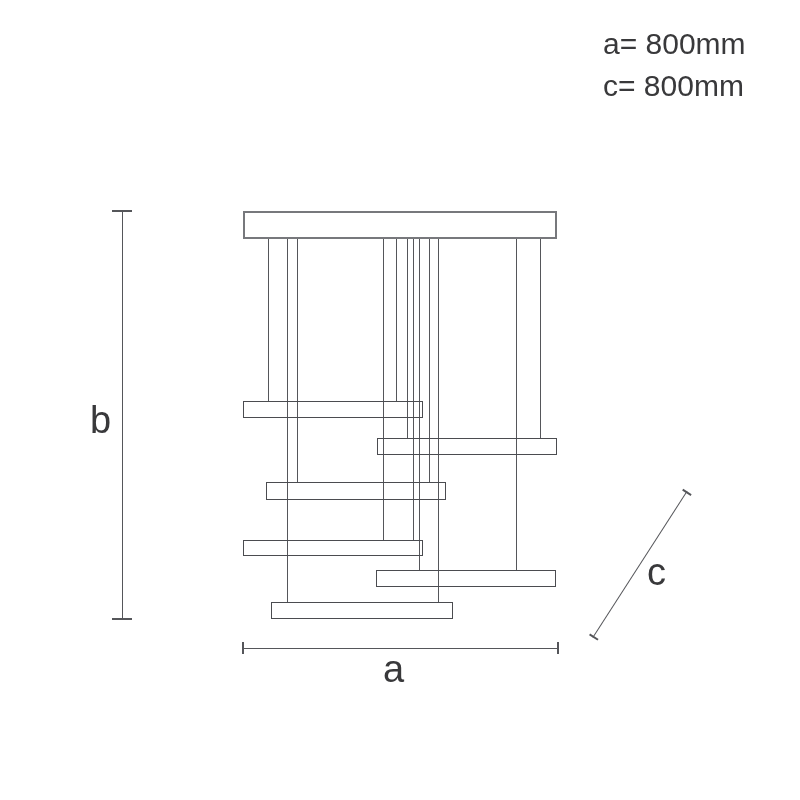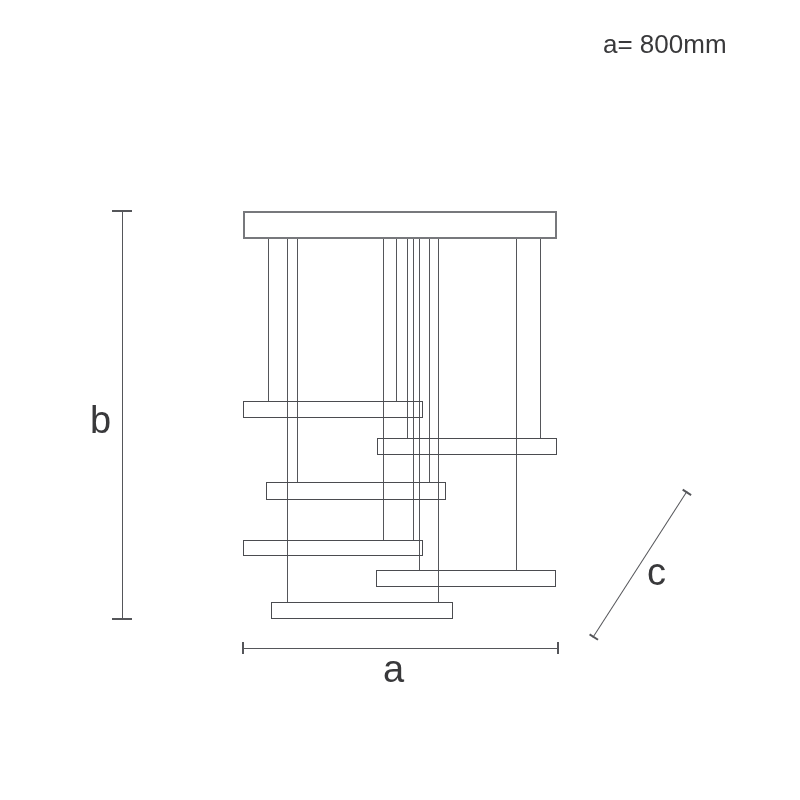--- a/index.html
+++ b/index.html
@@ -21,21 +21,21 @@
   .dimline-diag{position:absolute;height:1.4px;background:#55565a;transform-origin:0 50%;}
   .dimline-diag .endtick{position:absolute;width:1.6px;height:10px;top:-4.5px;background:#55565a;}
   
   .dim-label{
     position:absolute;font-size:38px;line-height:1;color:#39393b;
   }
   .label-b{left:90px;top:401px;}
   .label-a{left:383px;top:650px;}
   .label-c{left:647px;top:553px;}
   .annotations{
-    position:absolute;left:603px;top:23px;font-size:26px;line-height:42px;
+    position:absolute;left:603px;top:23px;font-size:30px;line-height:42px;
     color:#39393b;white-space:nowrap;
   }
 </style>
 </head>
 <body>
 
 <div id="stage">
   <div>
       <div class="wire" style="left: 268px; top: 239px; height: 162px;"></div>
       <div class="wire" style="left: 287px; top: 239px; height: 364px;"></div>
@@ -63,18 +63,19 @@
       <div class="tick-v" style="left: 242px; top: 642px; height: 12px;"></div>
       <div class="tick-v" style="left: 557px; top: 642px; height: 12px;"></div>
       <div class="dimline-diag" style="left: 593px; top: 637px; width: 173.643px; transform: rotate(-57.2251deg);">
         <div class="endtick" style="left: 0px;"></div>
         <div class="endtick" style="left: 172.043px;"></div>
       </div>
     </div>
 
   <div class="annotations">
     <div>a= 800mm</div>
+    <div>c= 800mm</div>
   </div>
 
   <div class="dim-label label-b">b</div>
   <div class="dim-label label-a">a</div>
   <div class="dim-label label-c">c</div>
 </div>
 
 </body></html>

